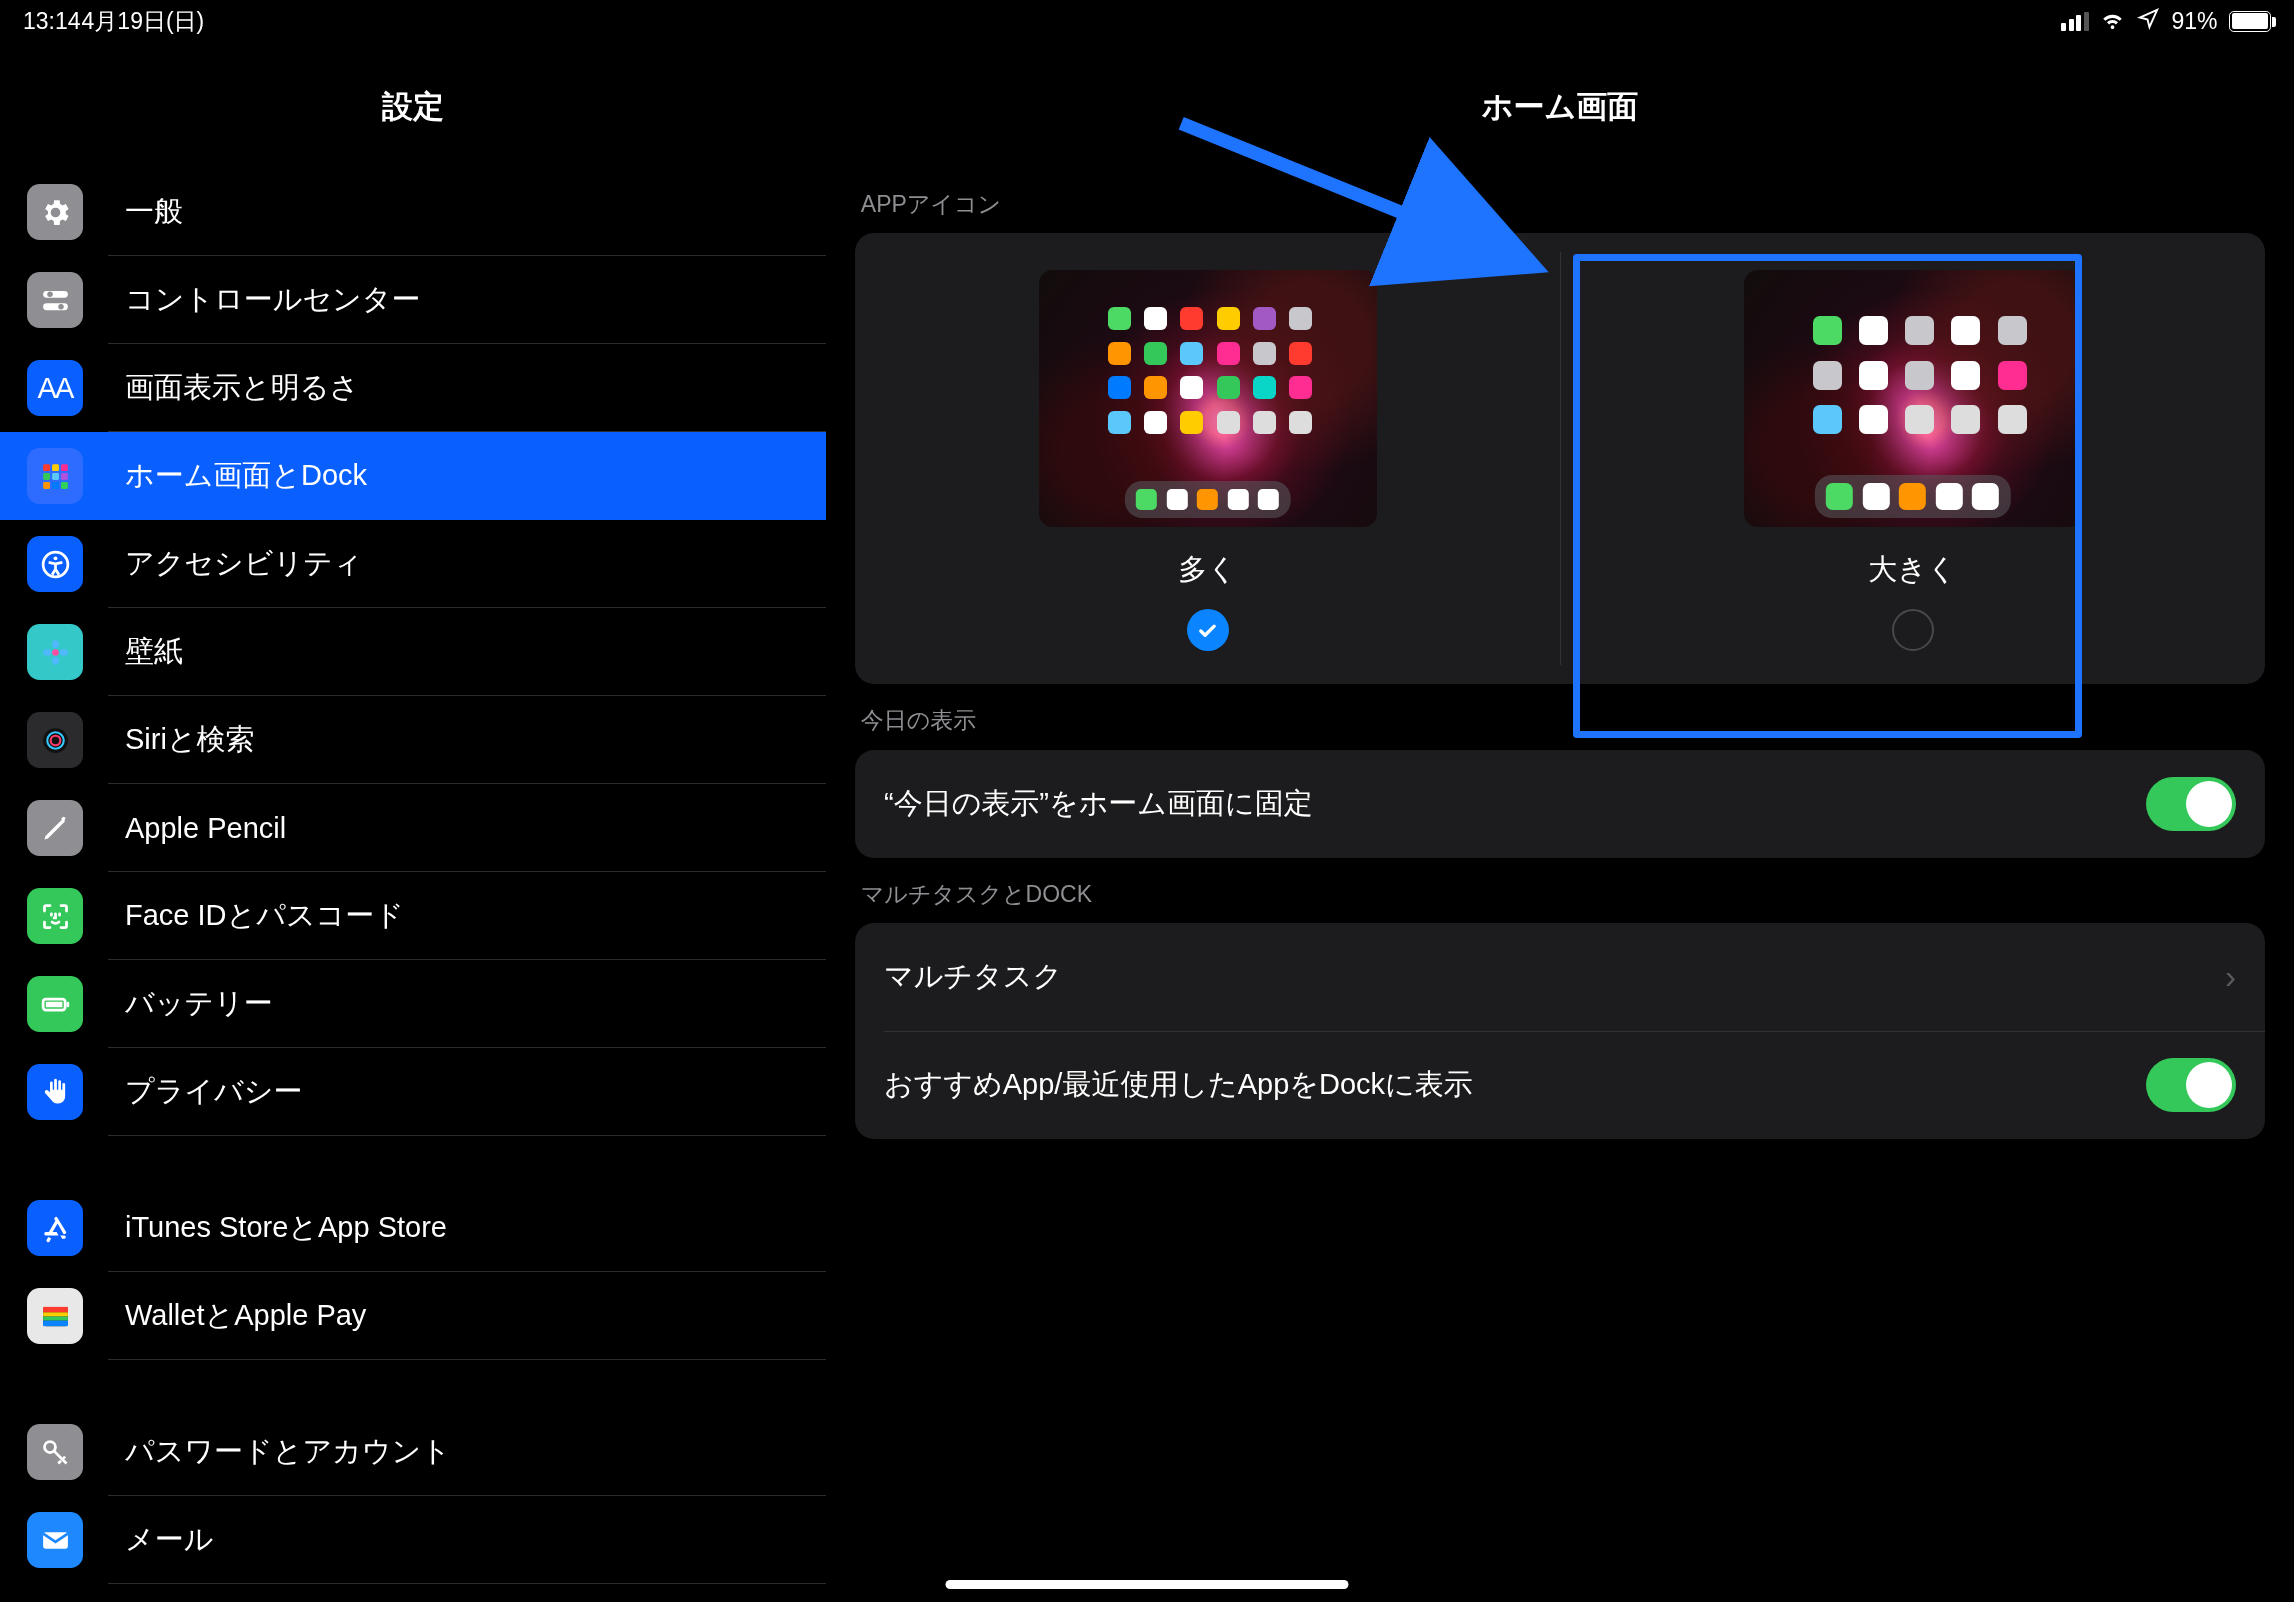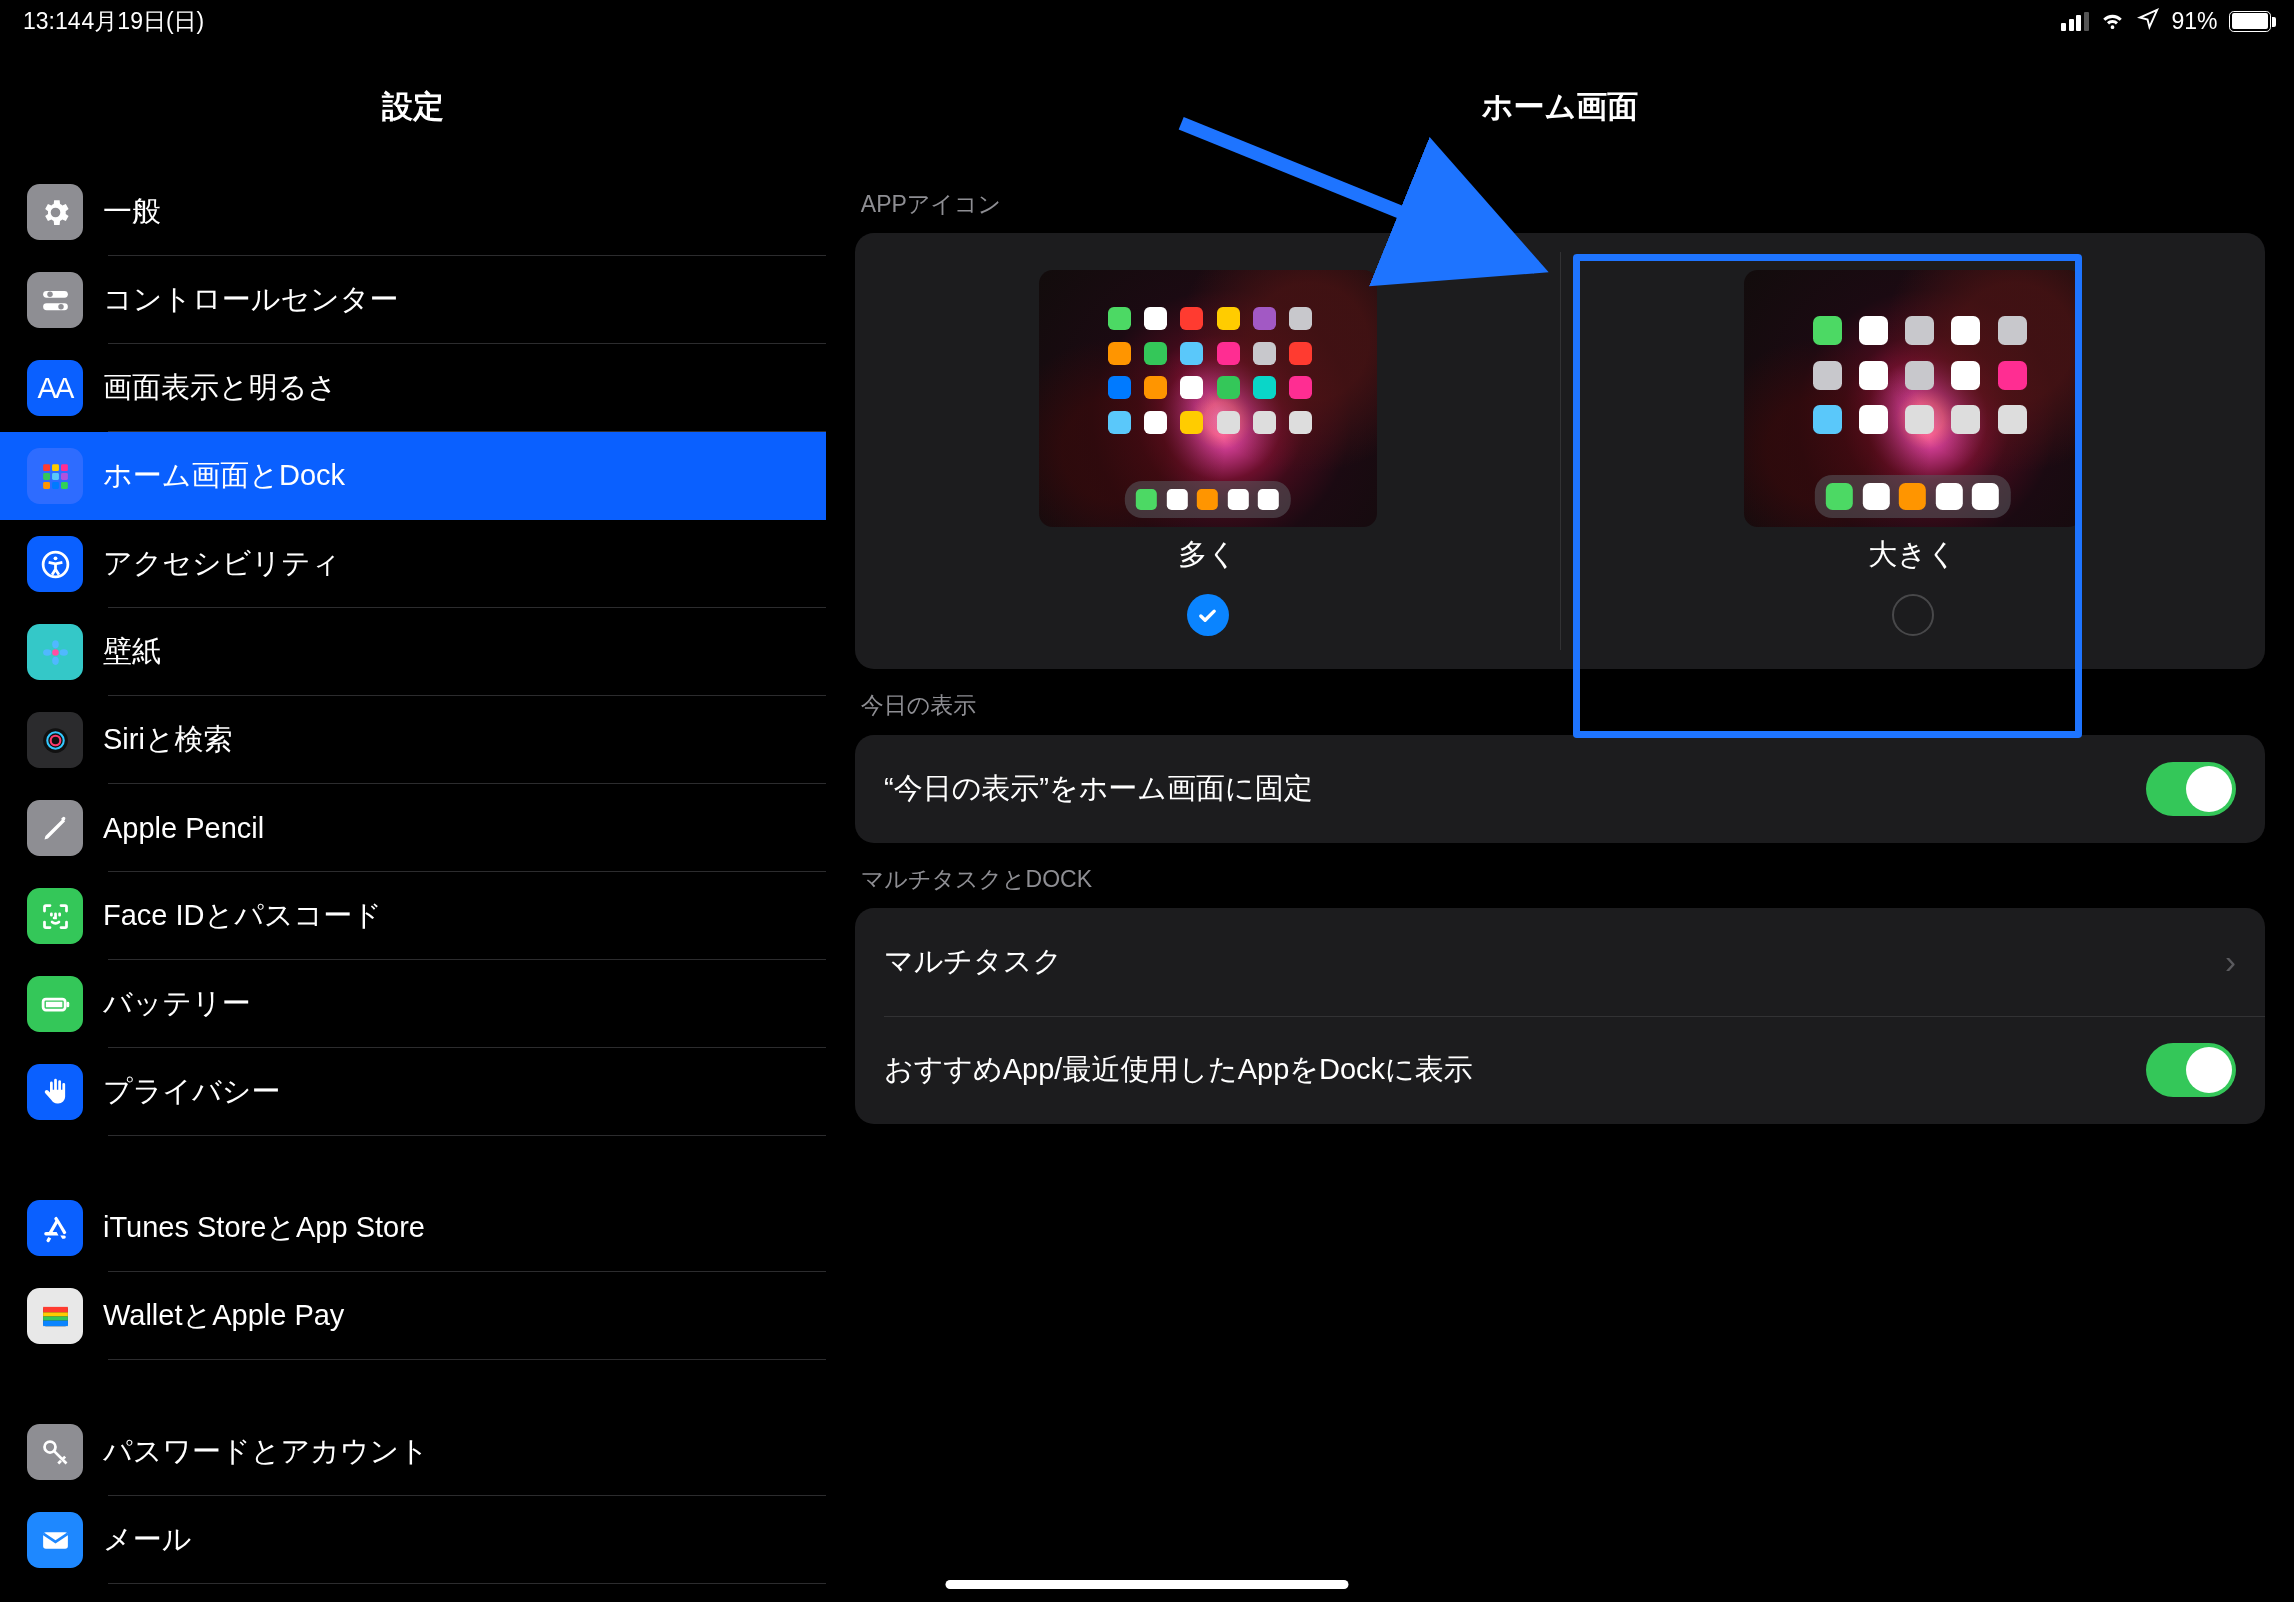--- a/index.html
+++ b/index.html
@@ -16,21 +16,21 @@
   .battery { display:inline-flex; align-items:center; }
   .battery-body { width:42px; height:21px; border:1.9px solid #fff; border-radius:4.8px; position:relative; }
   .battery-body::after { content:''; position:absolute; right:-5.8px; top:5.8px; width:3.8px; height:9.6px; background:#fff; border-radius:0 1.9px 1.9px 0; }
   .battery-fill { position:absolute; left:1.9px; top:1.9px; bottom:1.9px; width:90%; background:#fff; border-radius:1.9px; }
 
   
   .split { position:absolute; top:42px; left:0; right:0; bottom:0; display:flex; }
   .sidebar { width:826px; background:#000; display:flex; flex-direction:column; }
   .sidebar-title { font-size:31px; font-weight:600; text-align:center; padding:44px 0 40px; }
   .side-list { display:flex; flex-direction:column; }
-  .side-item { display:flex; align-items:center; height:88px; padding:0 27px; gap:20px; font-size:29px; position:relative; }
+  .side-item { display:flex; align-items:center; height:88px; padding:0 27px; gap:42px; font-size:29px; position:relative; }
   .side-item.selected { background:#0a60ff; }
   .side-item:not(.selected)::after { content:''; position:absolute; left:108px; right:0; bottom:0; height:1px; background:#2c2c2e; }
   .side-gap { height:48px; background:#000; }
   .icon { width:56px; height:56px; border-radius:12.5px; display:flex; align-items:center; justify-content:center; font-size:29px; color:#fff; flex:0 0 56px; }
   .icon svg { width:33px; height:33px; }
 
   
   .ic-general{background:#8e8e93;} .ic-control{background:#8e8e93;} .ic-display{background:#0a60ff;}
   .ic-home{background:#2e6cff;} .ic-access{background:#0a60ff;} .ic-wall{background:#34c8c8;}
   .ic-siri{background:#2b2b2d;} .ic-pencil{background:#8e8e93;} .ic-face{background:#34c759;}
@@ -66,21 +66,21 @@
   .grid { position:absolute; display:grid; gap:9.6px; z-index:2; }
   .grid span { width:23px; height:23px; border-radius:5.8px; background:#ddd; }
   .preview.more .grid { left:69px; top:37px; grid-template-columns:repeat(6,23px); grid-template-rows:repeat(4,23px); gap:11.5px 13.4px;}
   .preview.more .grid span{width:23px;height:23px;}
   .preview.big .grid { left:69px; top:46px; grid-template-columns:repeat(5,29px); grid-template-rows:repeat(3,29px); gap:15.4px 17.3px;}
   .preview.big .grid span{width:29px;height:29px;border-radius:6.7px;}
   .dock { position:absolute; bottom:9.6px; left:50%; transform:translateX(-50%); background:rgba(90,90,95,0.55); border-radius:17.3px; padding:7.7px 11.5px; display:flex; gap:9.6px; z-index:3;}
   .dock span { border-radius:4.8px; }
   .preview.more .dock span{width:21px;height:21px;}
   .preview.big .dock span{width:27px;height:27px;border-radius:6.7px;}
-  .choice-label { margin-top:8px; font-size:29px;text-align:right; }
+  .choice-label { margin-top:23px; font-size:29px;text-align:right; }
   .radio { margin-top:19px; width:42px; height:42px; border-radius:50%; }
   .radio.checked { background:#0a84ff; display:flex; align-items:center; justify-content:center; }
   .radio.unchecked { border:2.9px solid #48484a; }
   .radio.checked svg { width:23px; height:23px; }
 
   
   .anno-box { position:absolute; border:7.7px solid #1e74ff; border-radius:3.8px; pointer-events:none; }
   .anno-arrow { position:absolute; pointer-events:none; }
 
   

